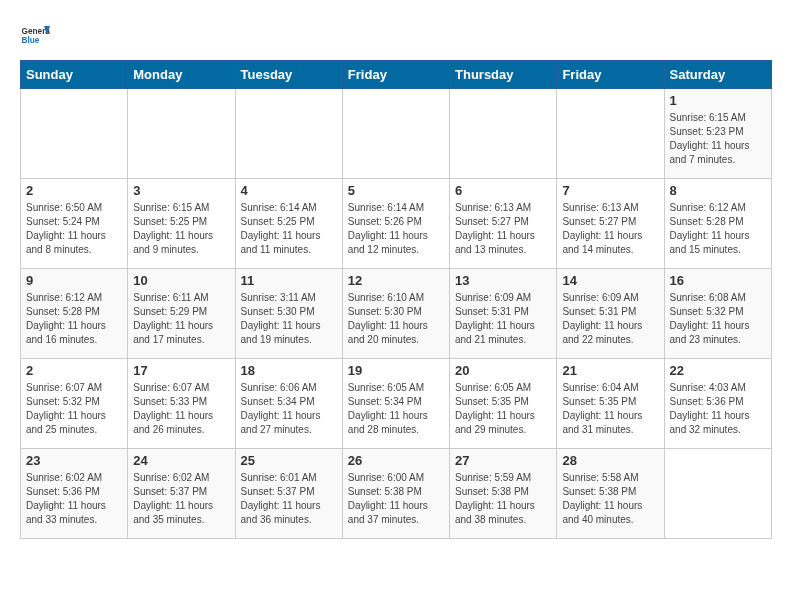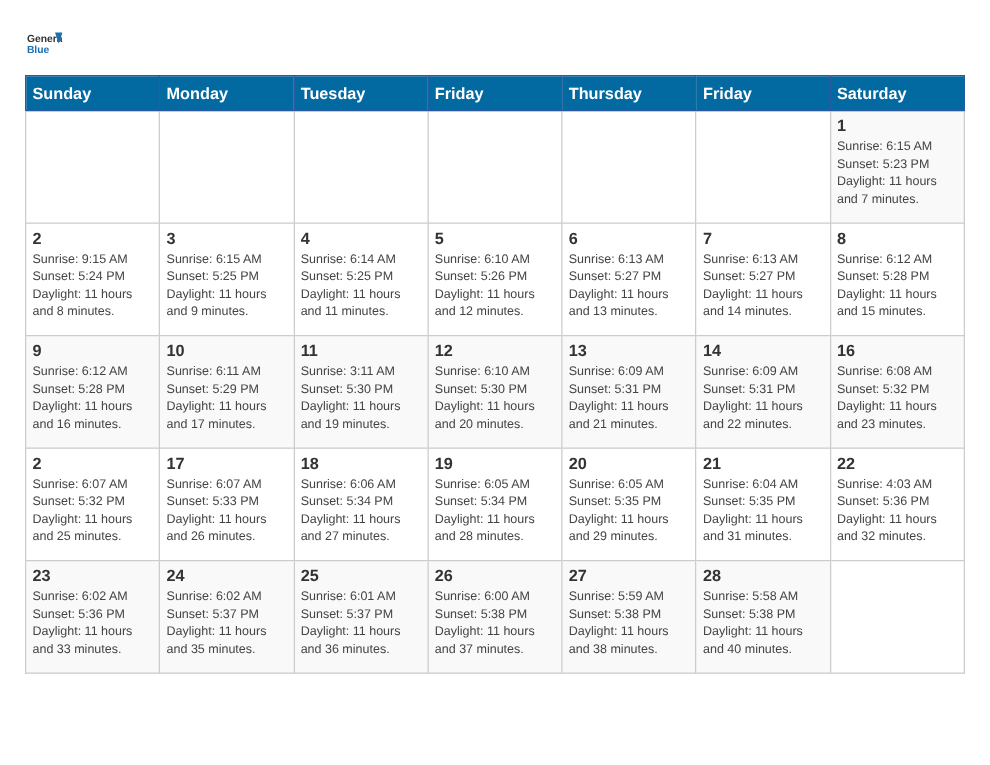--- a/index.html
+++ b/index.html
@@ -115,42 +115,42 @@
           <span class="day-number">1</span>
           <div class="day-info">Sunrise: 6:15 AM
 Sunset: 5:23 PM
 Daylight: 11 hours
 and 7 minutes.</div>
         </td>
       </tr>
       <tr>
         <td>
           <span class="day-number">2</span>
-          <div class="day-info">Sunrise: 9:15 AM
+          <div class="day-info">Sunrise: 6:50 AM
 Sunset: 5:24 PM
 Daylight: 11 hours
 and 8 minutes.</div>
         </td>
         <td>
           <span class="day-number">3</span>
           <div class="day-info">Sunrise: 6:15 AM
 Sunset: 5:25 PM
 Daylight: 11 hours
 and 9 minutes.</div>
         </td>
         <td>
           <span class="day-number">4</span>
           <div class="day-info">Sunrise: 6:14 AM
 Sunset: 5:25 PM
 Daylight: 11 hours
 and 11 minutes.</div>
         </td>
         <td>
           <span class="day-number">5</span>
-          <div class="day-info">Sunrise: 6:10 AM
+          <div class="day-info">Sunrise: 6:14 AM
 Sunset: 5:26 PM
 Daylight: 11 hours
 and 12 minutes.</div>
         </td>
         <td>
           <span class="day-number">6</span>
           <div class="day-info">Sunrise: 6:13 AM
 Sunset: 5:27 PM
 Daylight: 11 hours
 and 13 minutes.</div>

